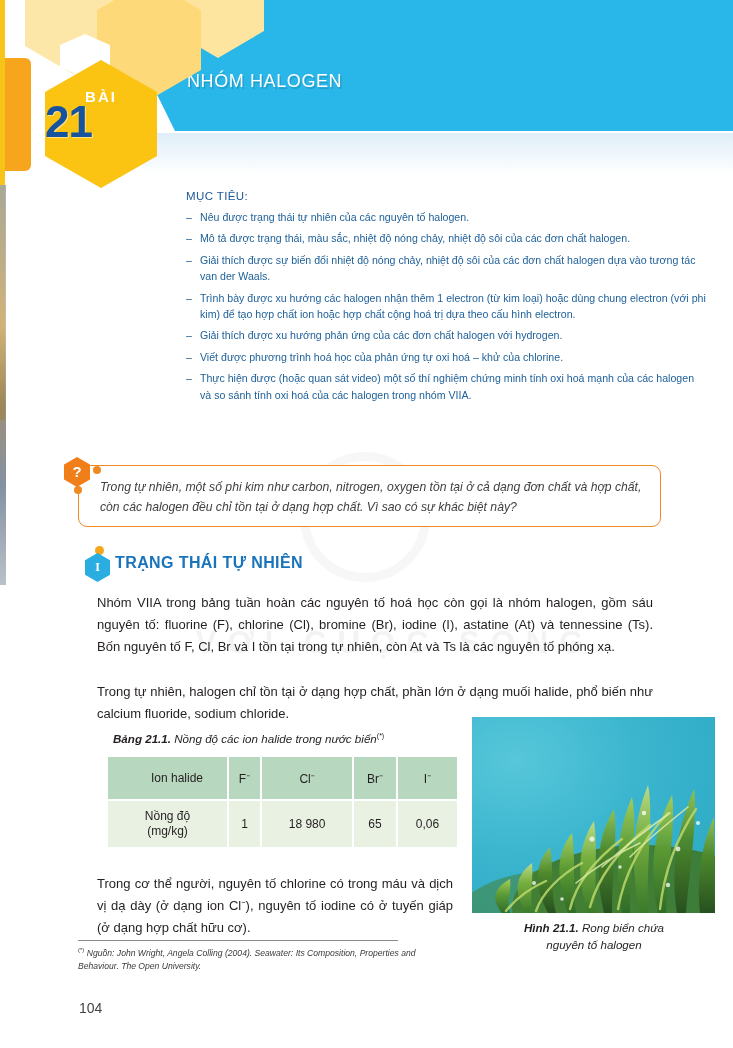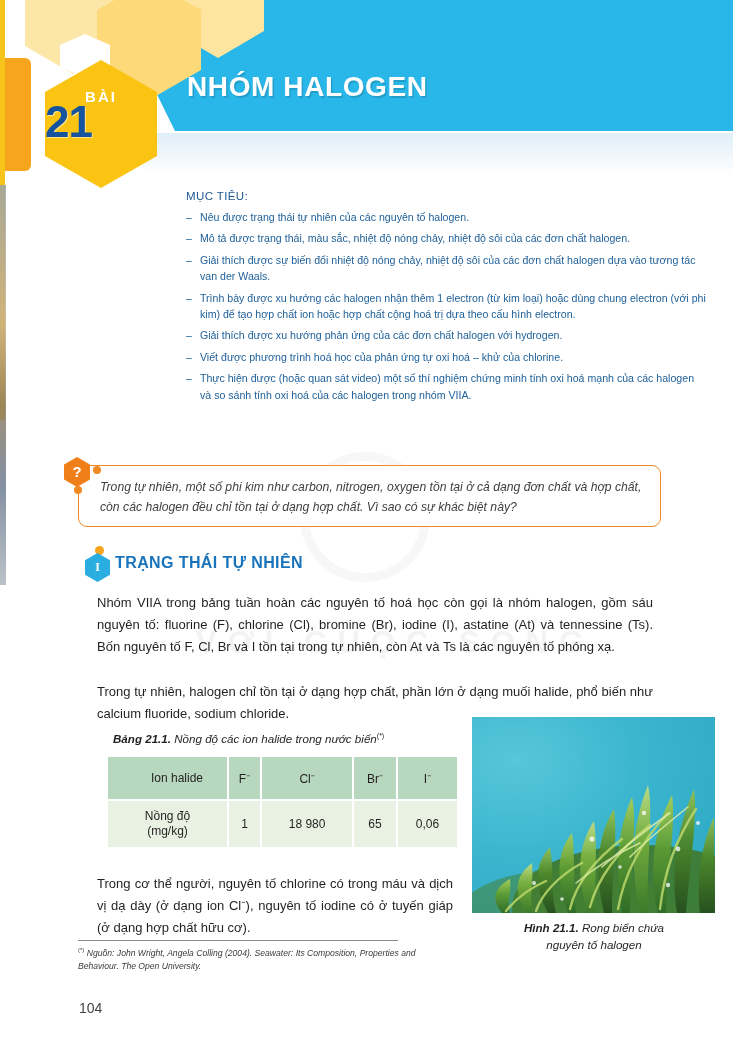--- a/index.html
+++ b/index.html
@@ -54,22 +54,22 @@
     left: 143px; top: 0;
     width: 590px; height: 131px;
     background: #29b6e8;
     clip-path: polygon(32px 0, 100% 0, 100% 100%, 32px 100%, 0 66px);
     box-shadow: 0 3px 4px rgba(0,0,0,.10);
   }
   .banner-title {
     position: absolute;
     left: 187px;
     top: 71px;
-    font-size: 28px;
-    font-weight: bold;
+    font-size: 18px;
+    font-weight: normal;
     letter-spacing: .6px;
     color: #ffffff;
     text-shadow: 1.5px 1.5px 0 rgba(0,0,0,.13);
     white-space: nowrap;
   }
   .banner-under {
     position: absolute;
     left: 143px; top: 133px;
     width: 590px; height: 42px;
     background: linear-gradient(180deg,#dfeef8 0%, #ffffff 100%);

